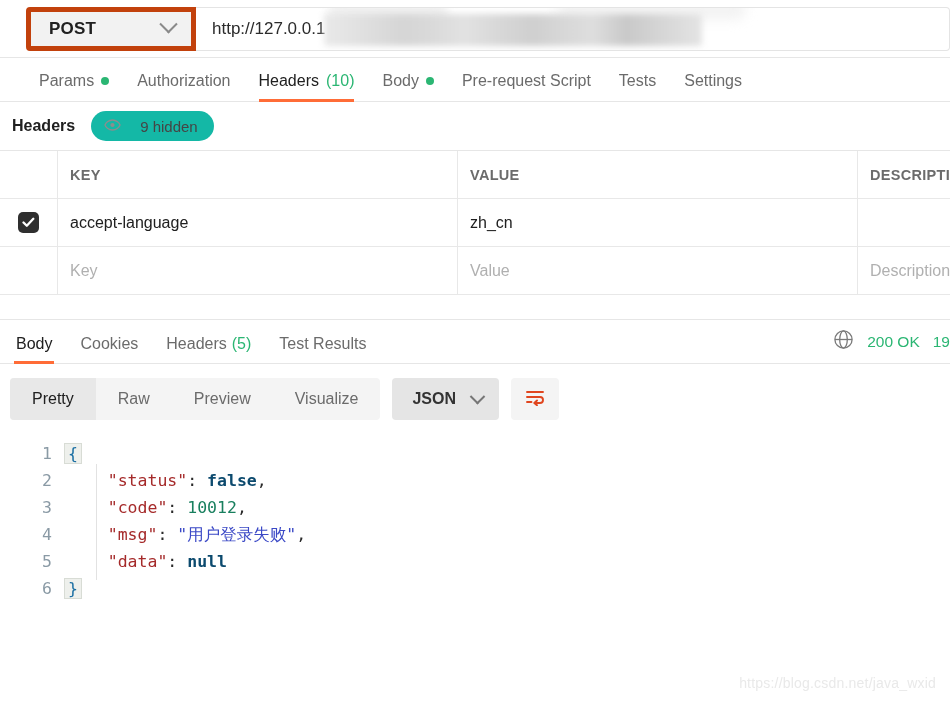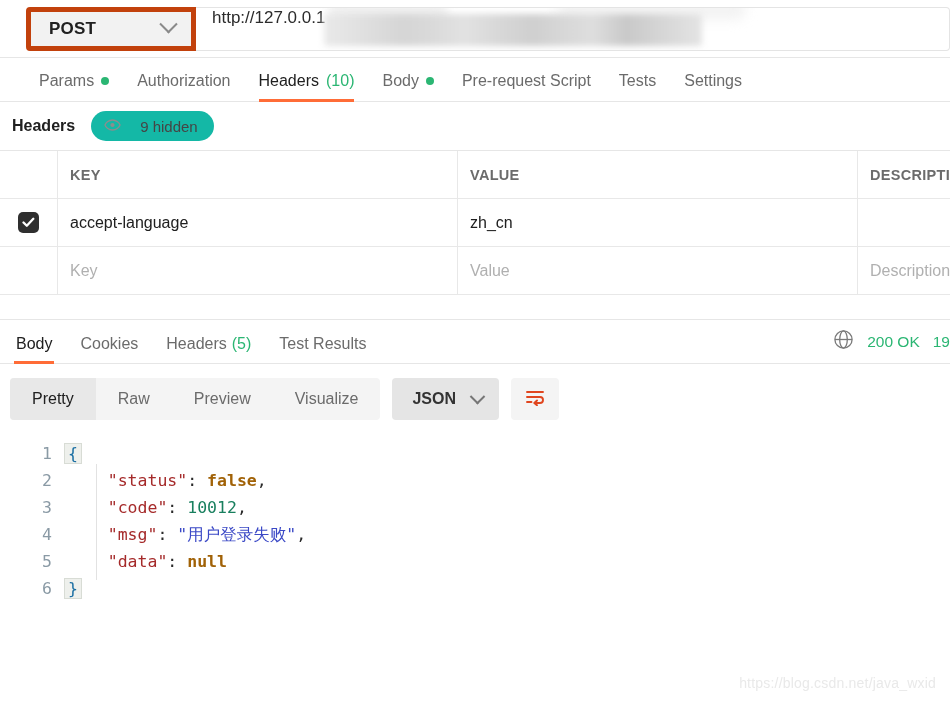--- a/index.html
+++ b/index.html
@@ -47,21 +47,21 @@
     border-bottom: 2px solid #8a8a8a;
     transform: rotate(45deg) translate(-3px,-3px);
   }
   .url-input {
     flex: 1;
     height: 44px;
     border: 1px solid #e4e4e4;
     border-left: none;
     border-radius: 0 4px 4px 0;
     display: flex;
-    align-items: flex-start;
+    align-items: center;
     padding-left: 16px;
     font-size: 17px;
     color: #2b2b2b;
     position: relative;
     overflow: hidden;
   }
   .url-text { white-space: nowrap; }
   .redaction {
     position: absolute;
     left: 128px;
@@ -311,21 +311,21 @@
     position: absolute;
     left: 28px;
     top: 24px;
     bottom: 22px;
     width: 1px;
     background: #e2e2e2;
   }
   .j-key  { color: #a52a2a; }
   .j-str  { color: #3b49c6; }
   .j-num  { color: #187f5e; }
-  .j-lit  { color: #a16207; font-weight: bold; }
+  .j-lit  { color: #0c4a6e; font-weight: bold; }
   .j-pun  { color: #2a2a2a; }
   .j-brace{ color: #1b6fa3; }
 
   
   .watermark {
     position: absolute;
     right: 14px;
     bottom: 12px;
     font-size: 14px;
     color: #e9e9e9;

